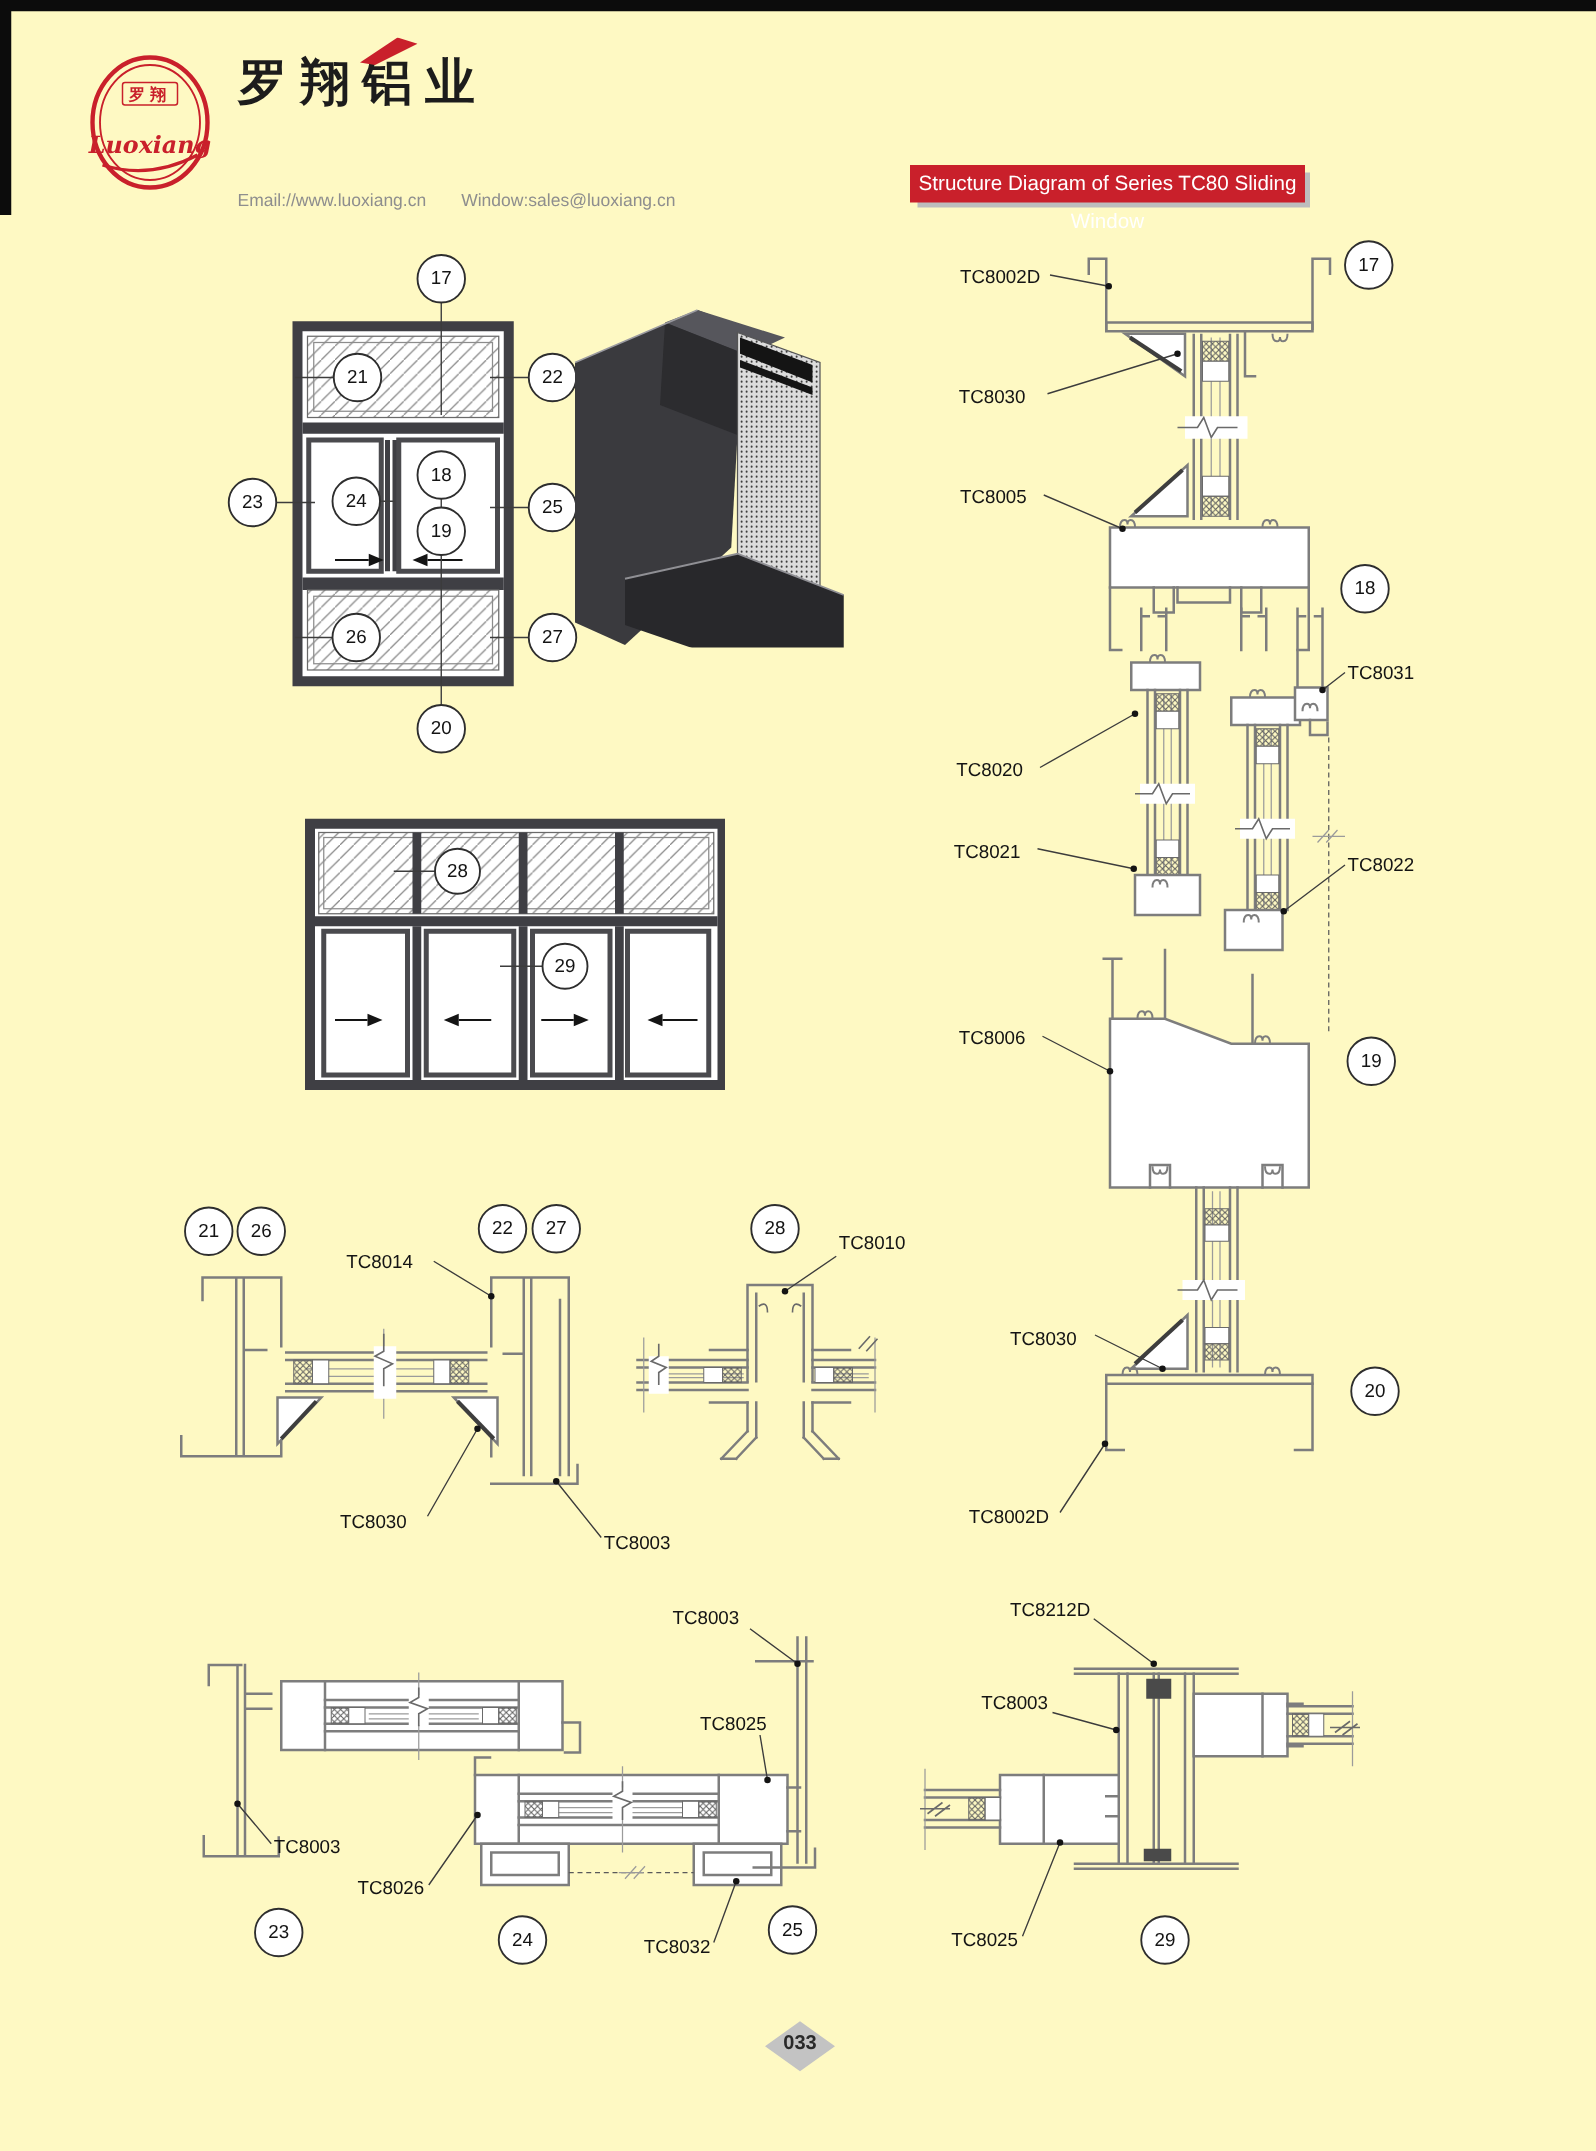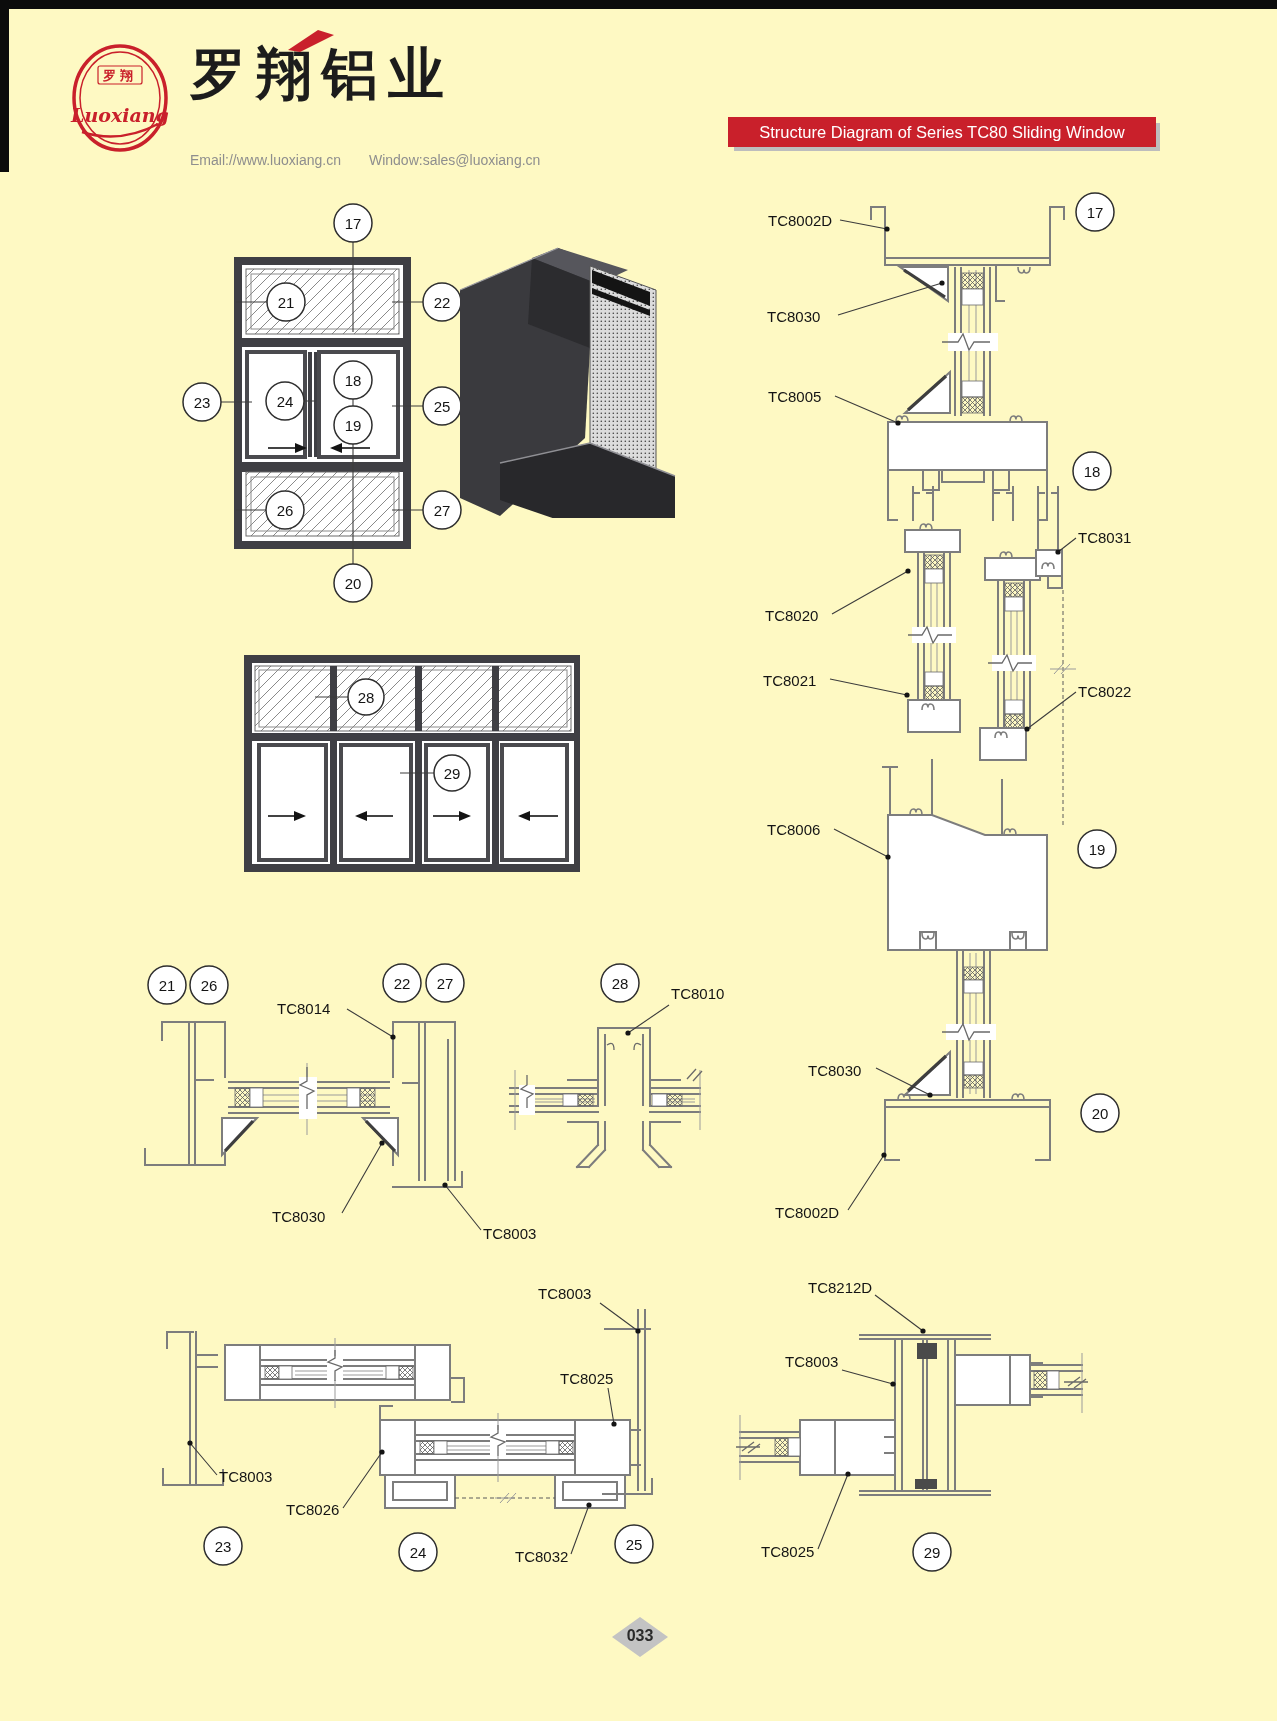--- a/index.html
+++ b/index.html
@@ -1,21 +1,21 @@
 <!DOCTYPE html>
 <html style="--brand-red: #c9202b; --diamond-gray: #c3c3c3;"><head>
 <meta charset="utf-8">
 <style>
   html,body{margin:0;padding:0;background:#9a9a9a;}
   #page{position:relative;width:1277px;height:1721px;background:#fef9c3;overflow:hidden;
         font-family:"Liberation Sans", sans-serif;}
   .abs{position:absolute;}
   
   .edge{background:#0c0c0c;}
-  .brand-cn{font-size:56px;font-weight:bold;color:#1c1c1c;letter-spacing:10px;line-height:1;}
+  .brand-cn{font-size:40px;font-weight:bold;color:#1c1c1c;letter-spacing:10px;line-height:1;}
   .redbar{background:var(--brand-red,#c9202b);color:#fff;height:30px;line-height:30px;
           box-shadow:5px 5px 0 -1px #bdbdbd;}
   .bar-left-text{font-size:20px;font-weight:bold;letter-spacing:3px;padding-left:14px;}
   .bar-right-text{font-size:16.5px;display:block;text-align:center;}
   .contact{font-size:14px;color:#8e8e8e;}
   .contact span{margin-right:28px;}
   .title-cn{font-size:28px;font-weight:bold;color:#101010;text-align:right;letter-spacing:1px;}
   
   .p{fill:none;stroke:#7d7d7d;stroke-width:2;stroke-linecap:square;}
   .p1{fill:none;stroke:#6a6a6a;stroke-width:1.3;}
@@ -75,21 +75,21 @@
   <div class="abs brand-cn" style="left:190px;top:46px">罗翔铝业</div>
   <svg class="abs" style="left:288px;top:30px" width="46" height="22">
     <polygon points="0,20 30,0 46,5 12,22" style="fill:var(--brand-red,#c9202b)"></polygon>
   </svg>
 
 
   <div class="abs contact" style="left:190px;top:152px">
     <span>Email://www.luoxiang.cn</span><span>Window:sales@luoxiang.cn</span>
   </div>
 
-  <div class="abs redbar" style="left:728px;top:117px;width:428px">
+  <div class="abs redbar" style="left:728px;top:132px;width:316px">
     <span class="bar-right-text">Structure Diagram of Series TC80 Sliding Window</span>
   </div>
 
   <svg class="abs" style="left:180px;top:200px" width="290" height="412">
     <g>
       <rect class="frameDark" x="58" y="61" width="169" height="284"></rect>
       <rect x="66" y="69" width="153" height="65" fill="url(#glassHatch)" stroke="#6a6a6a" stroke-width="1"></rect>
       <rect class="bead" x="71" y="74" width="143" height="55"></rect>
       <rect class="dark" x="62" y="138" width="161" height="9"></rect>
       <rect class="dark" x="62" y="262" width="161" height="10"></rect>

